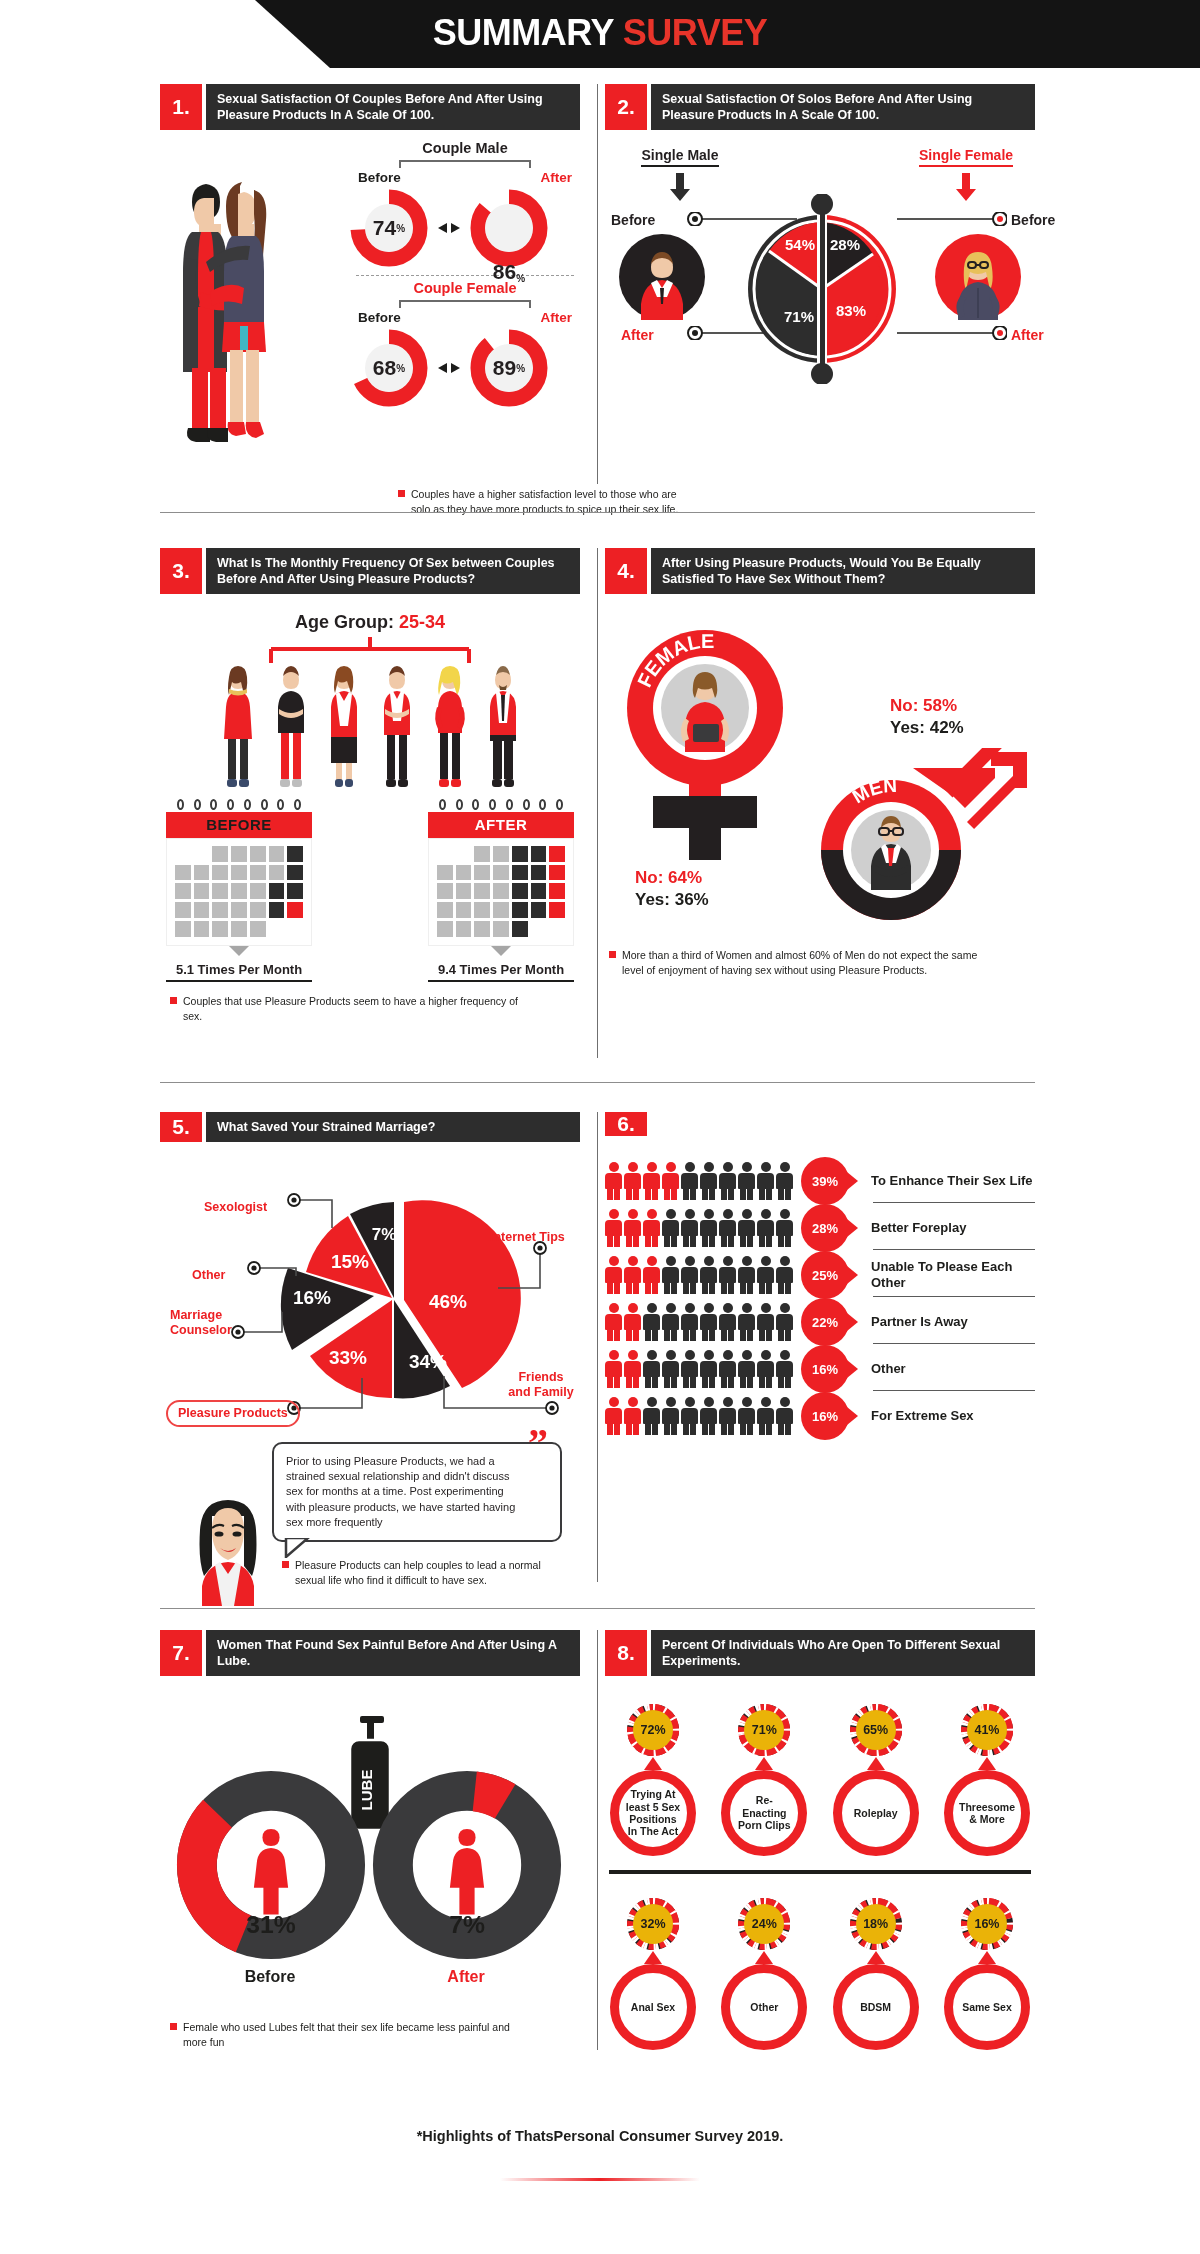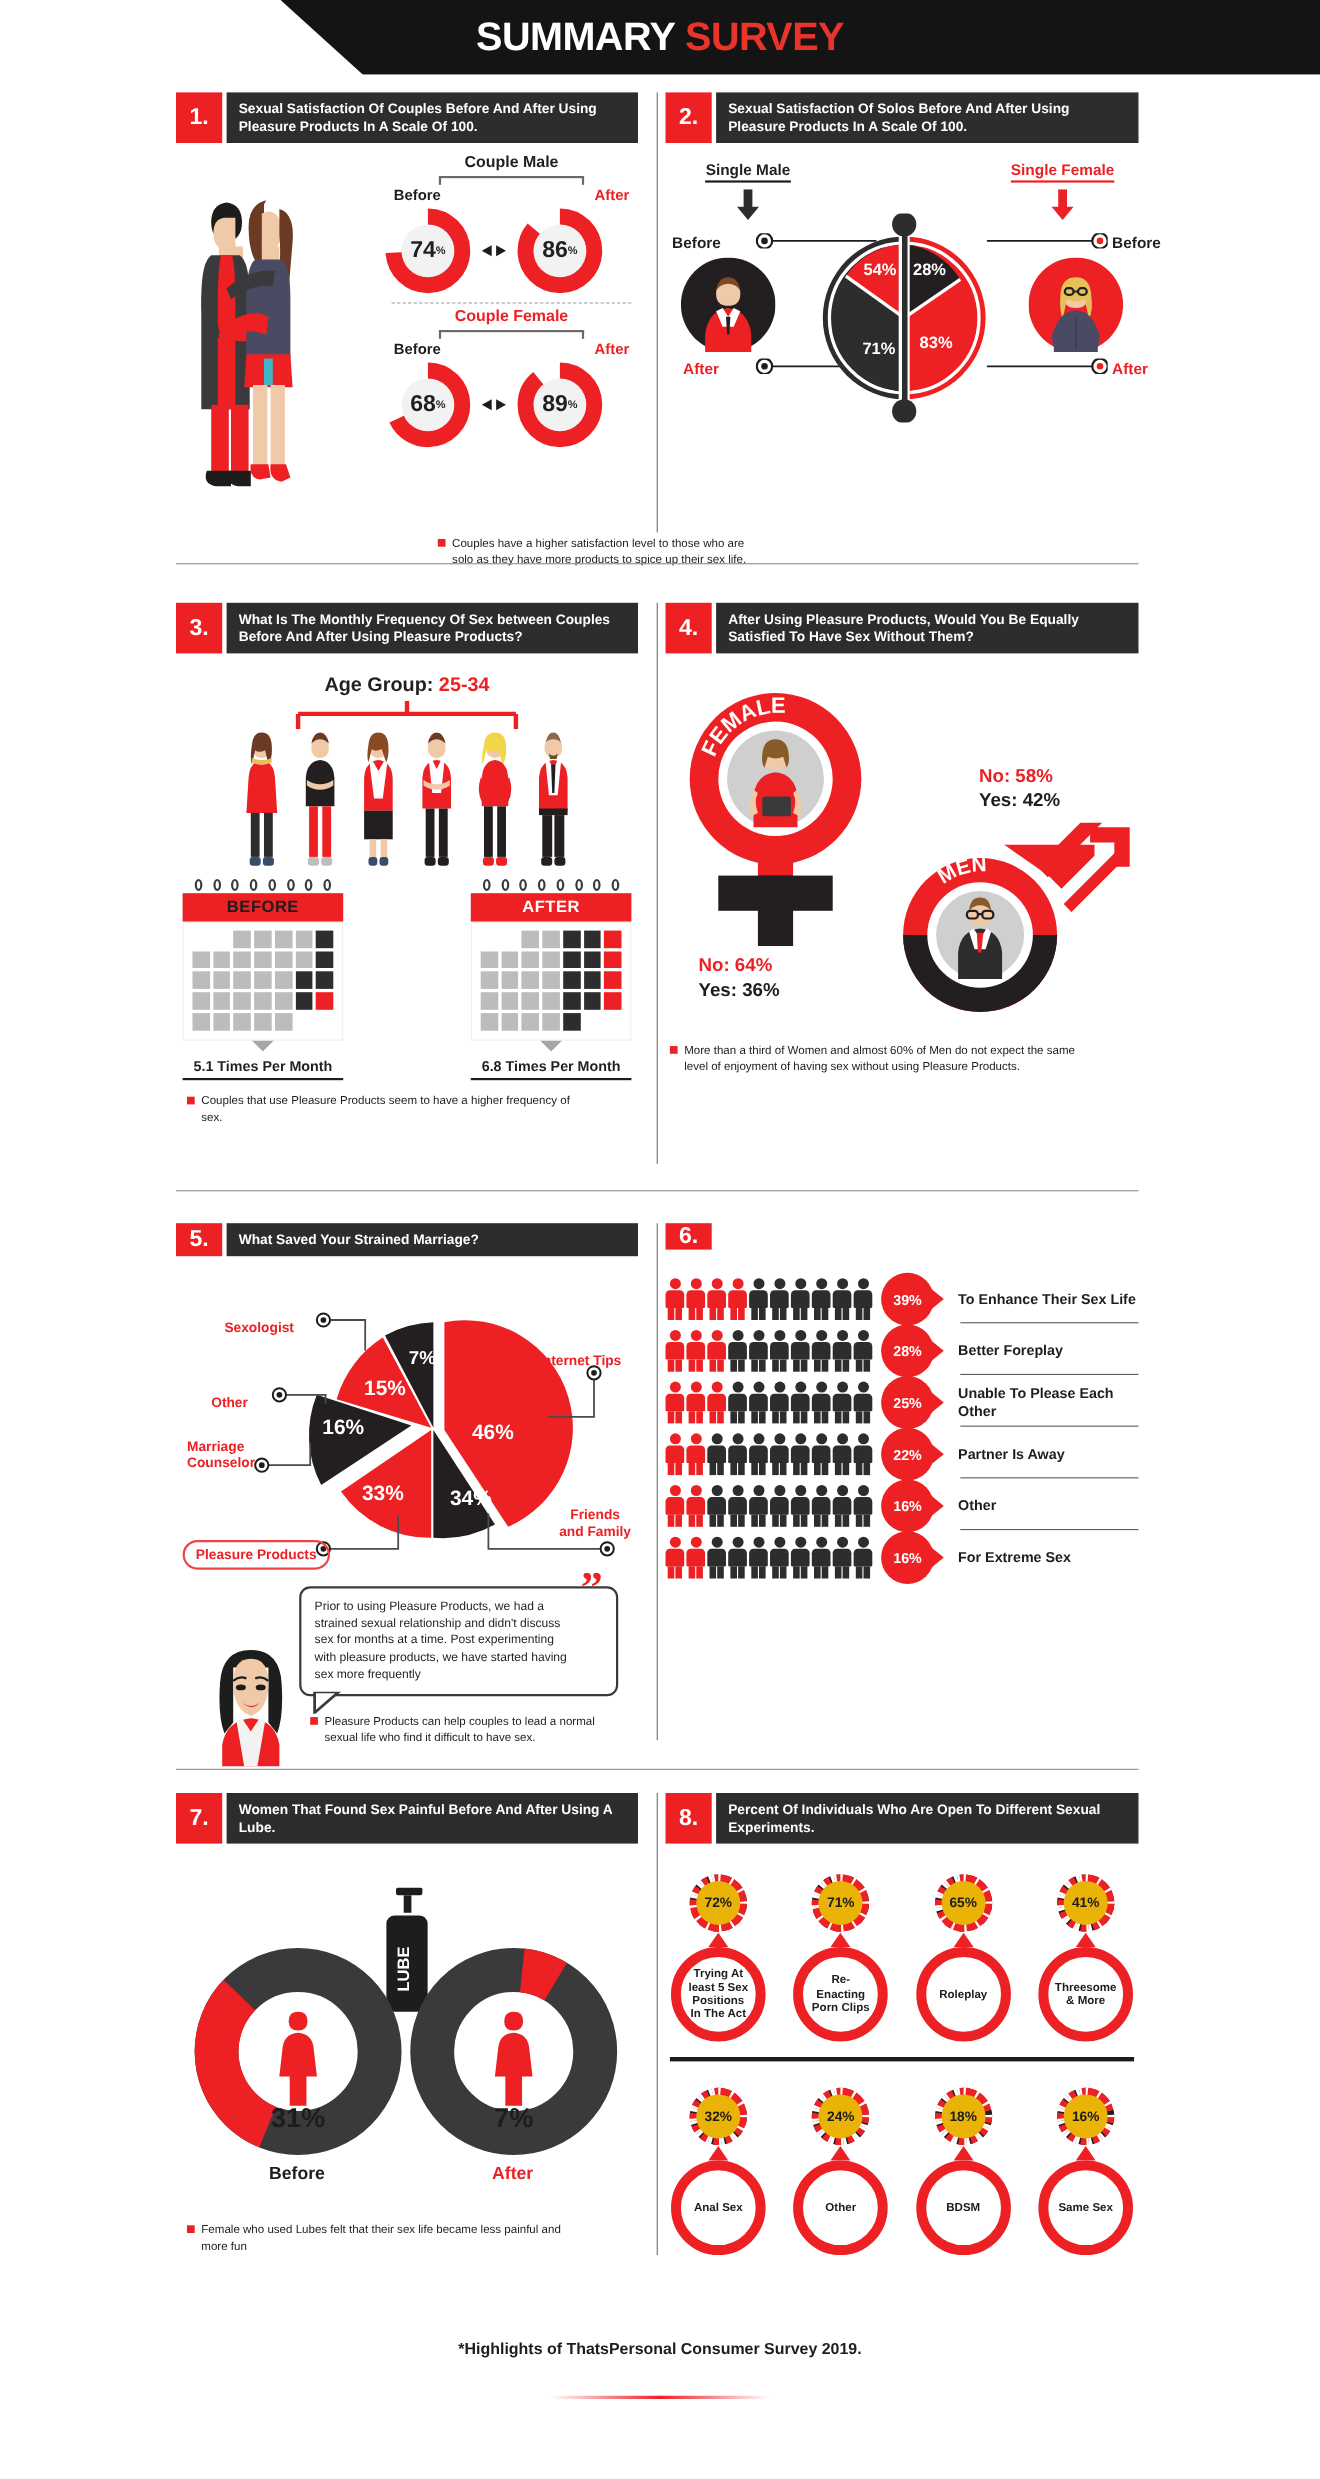--- a/index.html
+++ b/index.html
@@ -237,21 +237,21 @@
         <path d="M11 2 L11 12 L2 7z" fill="#1d1d1b"></path>
           <path d="M15 2 L15 12 L24 7z" fill="#1d1d1b"></path>
       </svg>
 
       <div style="position:relative;width:78px;height:78px;">
         <svg viewBox="0 0 78 78" width="78" height="78">
           <circle cx="39" cy="39" r="31" fill="none" stroke="#ffffff" stroke-width="15"></circle>
           <circle cx="39" cy="39" r="31" fill="none" stroke="#ed2024" stroke-width="15" stroke-dasharray="167.6 171.4" transform="rotate(-90 39 39)"></circle>
           <circle cx="39" cy="39" r="24" fill="#f2f2f2"></circle>
         </svg>
-        <div style="position:absolute;left:0;top:0;width:78px;height:78px;display:flex;align-items:center;justify-content:center;">
+        <div style="position:absolute;left:0;top:17px;width:78px;height:78px;display:flex;align-items:flex-end;justify-content:center;">
           <span style="font-size:21px;font-weight:700;">86</span>
             <span style="font-size:10px;font-weight:700;">%</span>
         </div>
       </div>
     </div>
 
     <div style="border-top:1px dashed #9a9a9a;margin:8px 6px 0;"></div>
 
     <div class="s1-group-label" style="color:#ed2024;margin-top:4px;">Couple Female</div>
     <div style="margin:4px auto 0;width:132px;" class="bracket"></div>
@@ -607,21 +607,21 @@
             <div class="cal-cell"></div>
             <div class="cal-cell"></div>
             <div class="cal-cell dark"></div>
             <div class="cal-cell empty"></div>
             <div class="cal-cell empty"></div>
         </div>
       </div>
       <svg style="display:block;margin:0 auto;" width="20" height="10">
           <path d="M0 0 L20 0 L10 10z" fill="#a6a6a6"></path>
         </svg>
-      <div class="cal-foot">6.8 Times Per Month</div>
+      <div class="cal-foot">9.4 Times Per Month</div>
     </div>
   </div>
 
   <div class="note" style="margin-top:12px;margin-left:10px;width:370px;">
     <span class="bullet"></span>
     <span>Couples that use Pleasure Products seem to have a higher frequency of sex.</span>
   </div>
 </div>
 
 <div class="block" id="sec4" style="left:605px;top:548px;width:430px;">

